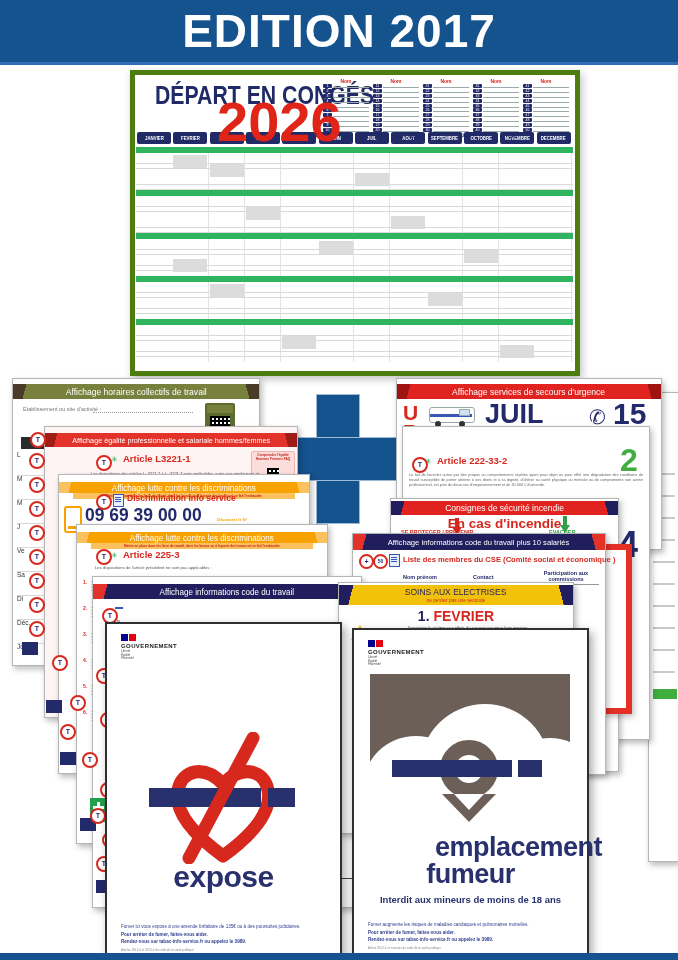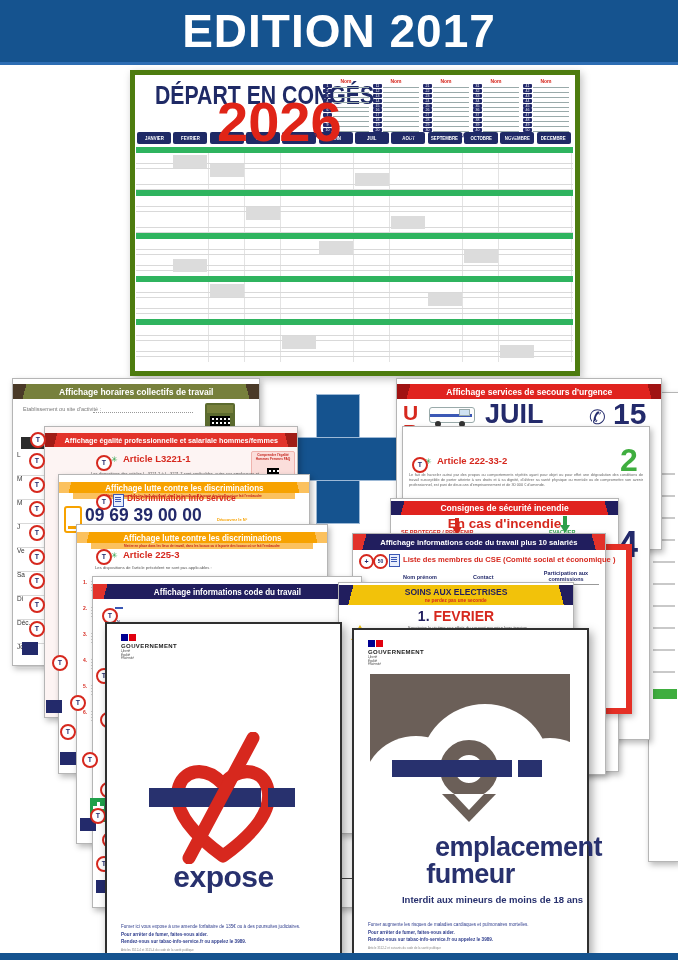--- a/index.html
+++ b/index.html
@@ -28,21 +28,21 @@
          width:34px;overflow:hidden;}
   .mchip span{transform:scaleX(.82);white-space:nowrap;}
   .gbar{position:absolute;left:1px;width:437px;height:6px;background:#2fb45f;}
   .grows{position:absolute;left:1px;width:437px;height:37px;
      background-image:repeating-linear-gradient(to bottom,transparent 0 4.7px,#d9d9d9 4.7px 5.3px),
                       repeating-linear-gradient(to right,transparent 0 35.6px,#e3e3e3 35.6px 36.3px);}
   .gpatch{position:absolute;background:#dcdcdc;width:34px;}
   
   .poster{position:absolute;background:#fff;border:1px solid #b5b5b5;box-shadow:2px 3px 6px rgba(0,0,0,.28);}
   .band{position:absolute;left:0;right:0;display:flex;flex-direction:column;align-items:center;
-        justify-content:center;color:#fff;font-weight:bold;}
+        justify-content:center;color:#fff;font-weight:normal;}
   .band .bt{white-space:nowrap;transform:scaleX(.95);}
   .navyblock{position:absolute;background:#232a6b;z-index:24;}
   .tmark{position:absolute;width:12px;height:12px;border:2px solid #d6281e;border-radius:50%;
          background:#fff;color:#232a6b;font-weight:bold;font-size:7px;line-height:12px;text-align:center;z-index:25;}
   .docicon{position:absolute;width:9px;height:11px;background:#e8eefc;border:1px solid #3a57b4;z-index:25;}
   .docicon:before{content:"";position:absolute;left:1px;top:2px;width:6px;height:1px;background:#3a57b4;
         box-shadow:0 2px 0 #3a57b4,0 4px 0 #3a57b4;}
   .redtitle{position:absolute;color:#d6281e;font-weight:bold;white-space:nowrap;z-index:25;}
   .greenstar{position:absolute;color:#2fa04a;font-size:8px;z-index:25;}
   .tinytext{position:absolute;color:#555;font-size:4px;line-height:5px;text-align:justify;z-index:25;}
@@ -602,21 +602,21 @@
       <div style="position:absolute;left:128px;top:64px;width:104px;height:104px;background:#fff;border-radius:50%;"></div>
       <div style="position:absolute;left:0;bottom:0;width:200px;height:34px;background:#fff;"></div>
       <div style="position:absolute;left:70px;top:66px;width:28px;height:28px;border:15px solid #6b5f58;border-radius:50%;background:transparent;"></div>
       <div style="position:absolute;left:72px;top:120px;width:0;height:0;border-left:27px solid transparent;border-right:27px solid transparent;border-top:28px solid #6b5f58;"></div>
       <div style="position:absolute;left:84px;top:120px;width:0;height:0;border-left:15px solid transparent;border-right:15px solid transparent;border-top:16px solid #fff;"></div>
       <div style="position:absolute;left:22px;top:86px;width:120px;height:17px;background:#28316e;"></div>
       <div style="position:absolute;left:148px;top:86px;width:24px;height:17px;background:#28316e;"></div>
     </div>
     <div class="bigtitle" style="top:202px;font-size:27px;padding-left:48px;">emplacement</div>
     <div class="bigtitle" style="top:229px;font-size:27px;">fumeur</div>
-    <div style="position:absolute;left:0;width:100%;top:264px;text-align:center;color:#28316e;font-weight:bold;font-size:9.5px;padding-left:22px;">Interdit aux mineurs de moins de 18 ans</div>
+    <div style="position:absolute;left:0;width:100%;top:264px;text-align:center;color:#28316e;font-weight:bold;font-size:9.5px;">Interdit aux mineurs de moins de 18 ans</div>
     <div class="smline" style="top:292px;">Fumer augmente les risques de maladies cardiaques et pulmonaires mortelles.</div>
     <div class="smline" style="top:300px;font-weight:bold;">Pour arrêter de fumer, faites-vous aider.</div>
     <div class="smline" style="top:307px;font-weight:bold;">Rendez-vous sur tabac-info-service.fr ou appelez le 3989.</div>
     <div class="foot" style="top:316px;">Article 3512-2 et suivants du code de la santé publique</div>
   </div>
 
   <div id="bottombar"></div>
 <div class="tmark" style="left: 29px; top: 453px;">T</div>
     <div class="tmark" style="left: 29px; top: 477px;">T</div>
     <div class="tmark" style="left: 29px; top: 501px;">T</div>

